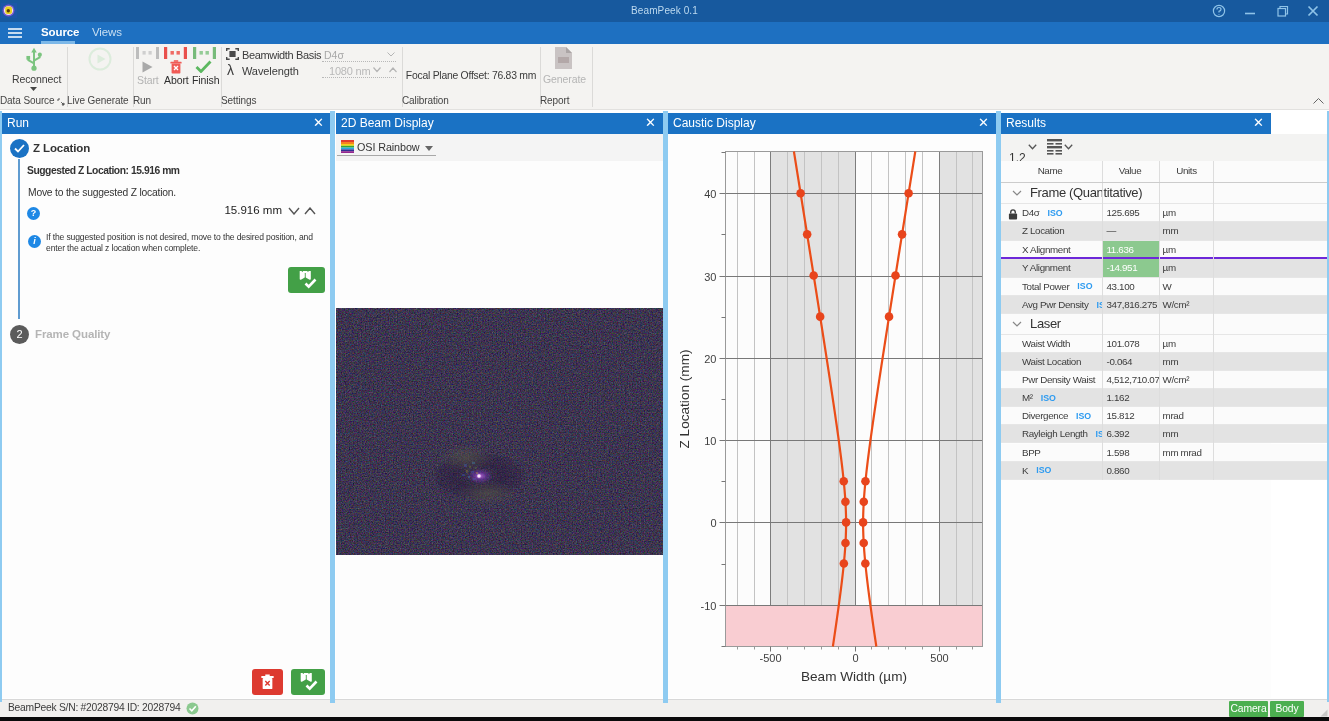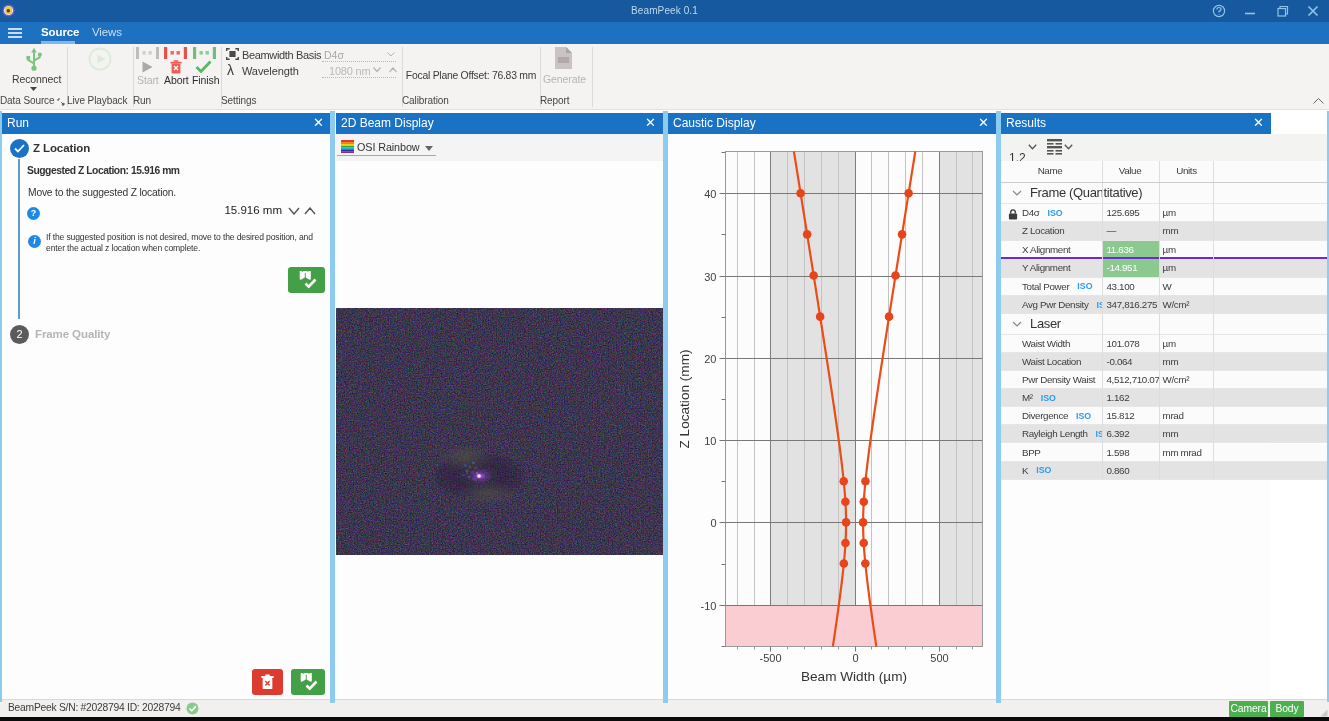--- a/index.html
+++ b/index.html
@@ -92,21 +92,21 @@
   <div class="abs" id="tab-underline"></div>
 
   <div class="abs" id="ribbon"></div>
   <div class="abs rsep" style="left:67px"></div>
   <div class="abs rsep" style="left:133px"></div>
   <div class="abs rsep" style="left:221px"></div>
   <div class="abs rsep" style="left:402px"></div>
   <div class="abs rsep" style="left:540px"></div>
   <div class="abs rsep" style="left:592px"></div>
   <div class="abs rlabel" style="left:0px;width:55px">Data Source</div>
-  <div class="abs rlabel" style="left:67px;width:66px">Live Playback</div>
+  <div class="abs rlabel" style="left:67px;width:66px">Live Generate</div>
   <div class="abs rlabel" style="left:133px;width:88px">Run</div>
   <div class="abs rlabel" style="left:221px;width:181px">Settings</div>
   <div class="abs rlabel" style="left:402px;width:138px">Calibration</div>
   <div class="abs rlabel" style="left:540px;width:52px">Report</div>
   <svg class="abs" style="left:57px;top:98px" width="8" height="8" viewBox="0 0 8 8">
     <path d="M1 3 v-2 h2 M7 5 v2 h-2 M7 7 L4.2 4.2" stroke="#555" fill="none" stroke-width="1"></path>
     <path d="M7 7 l-2.5-0.6 2-2z" fill="#555"></path>
   </svg>
 
   <svg class="abs" style="left:21px;top:46px" width="26" height="26" viewBox="0 0 24 24">

